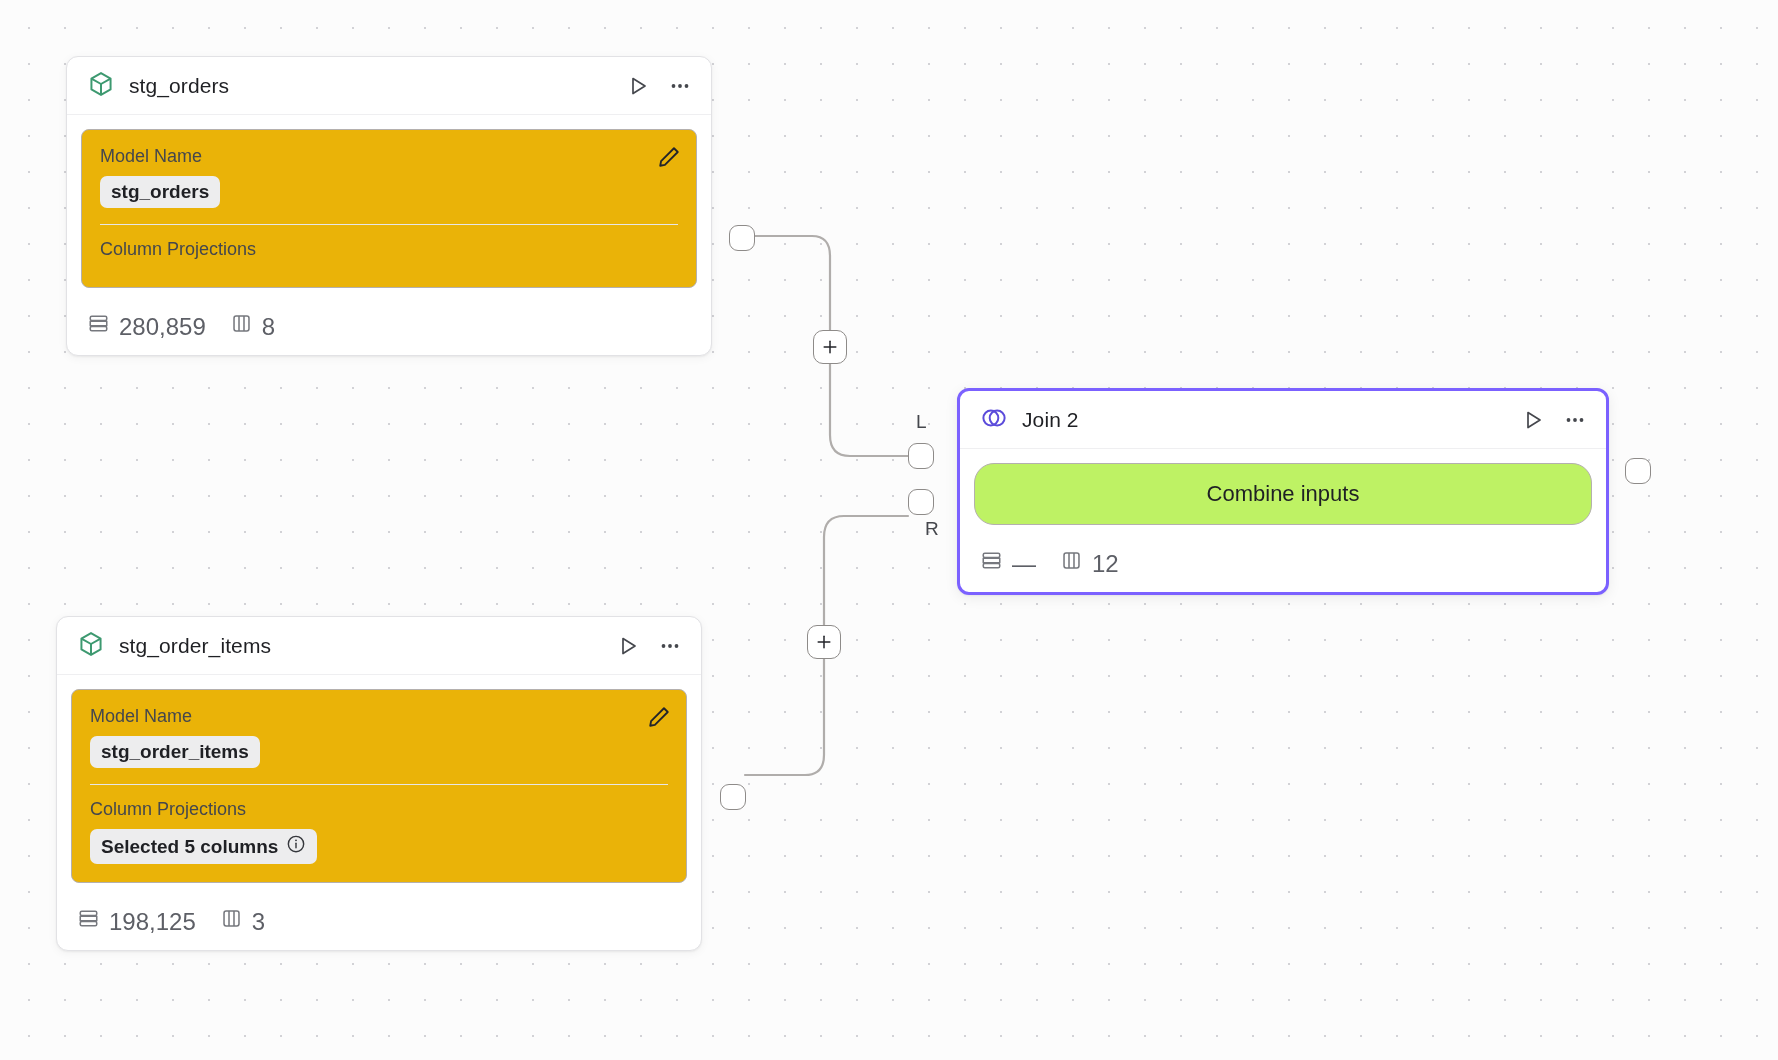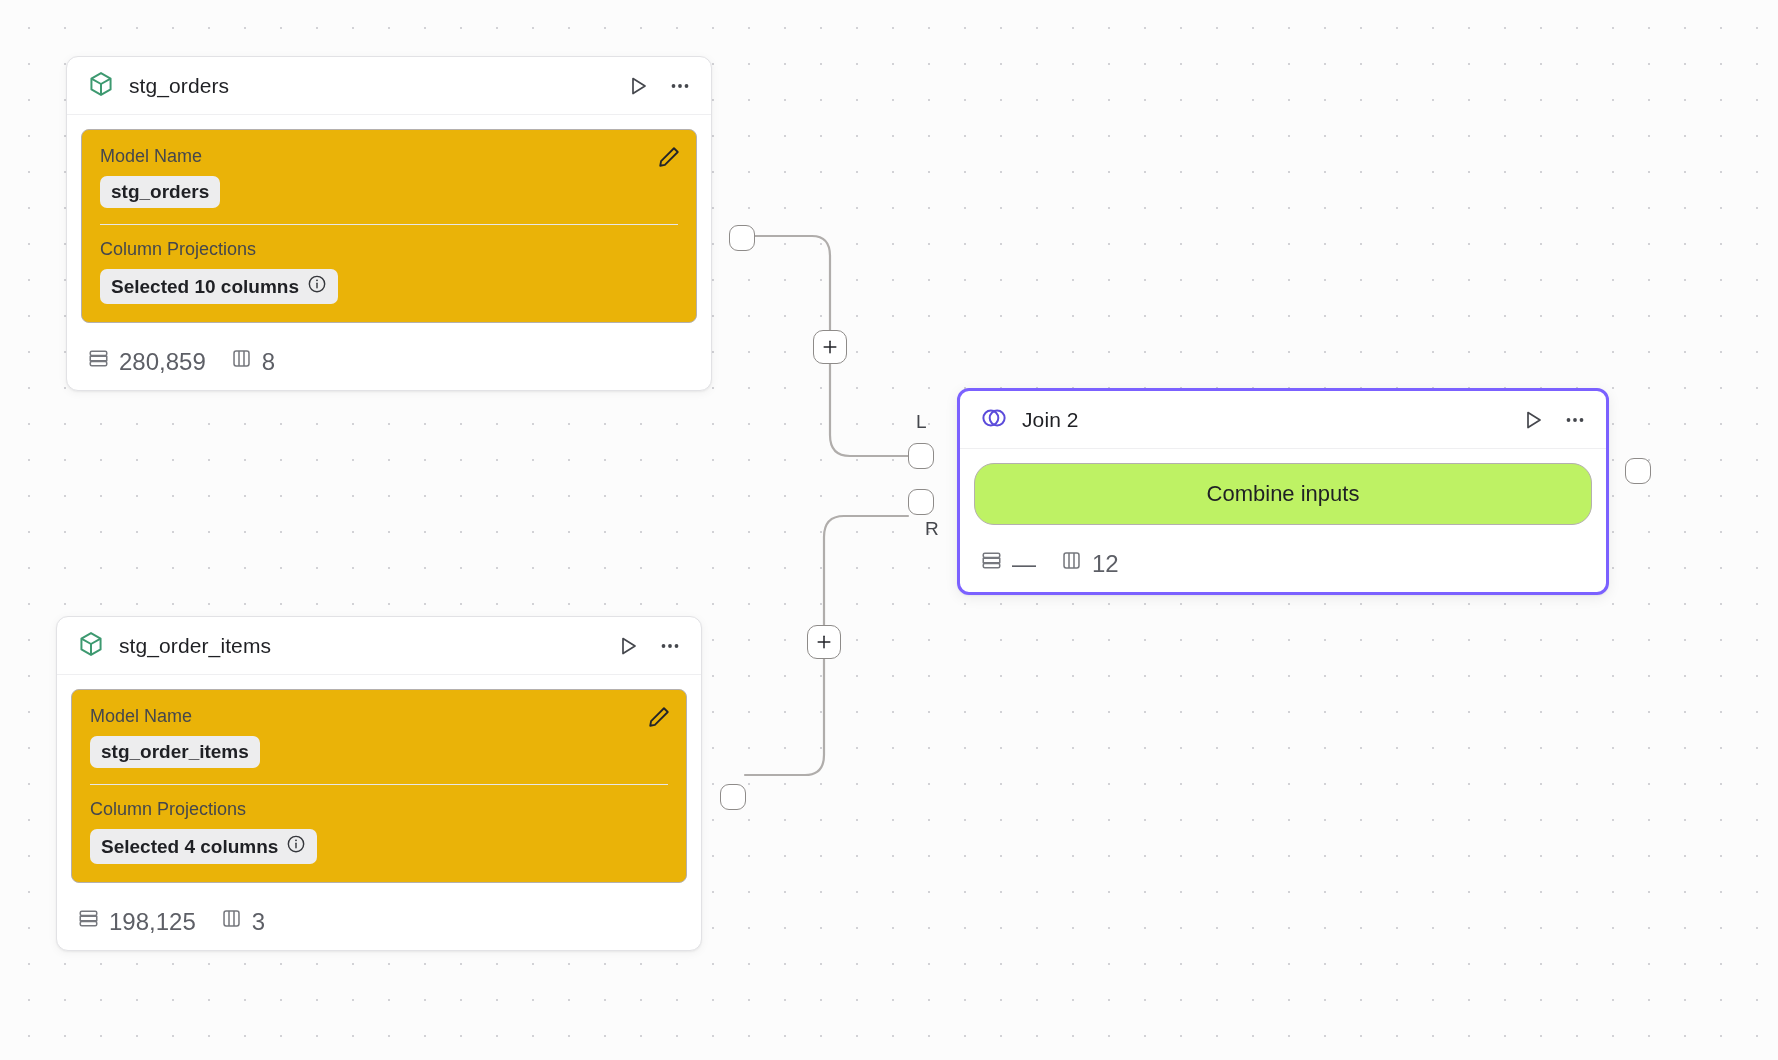--- a/index.html
+++ b/index.html
@@ -210,30 +210,20 @@
       <div class="inner-card">
         <span class="edit-icon">
           <svg width="26" height="26" viewBox="0 0 24 24" fill="none" stroke="#23242a" stroke-width="1.7" stroke-linejoin="round" stroke-linecap="round">
             <path d="M16.6 3.9 20.1 7.4 8.2 19.3 3.9 20.1 4.7 15.8 Z"></path>
           </svg>
         </span>
         <div class="field-label">Model Name</div>
         <span class="pill">stg_orders</span>
         <div class="divider"></div>
         <div class="field-label">Column Projections</div>
-        <span class="pill">
-          <span>Selected 10 columns</span>
-          <span>
-            <svg width="20" height="20" viewBox="0 0 24 24" fill="none" stroke="#35373c" stroke-width="1.7" stroke-linecap="round">
-              <circle cx="12" cy="12" r="9.2"></circle>
-              <path d="M12 11 12 16.5"></path>
-                <circle cx="12" cy="7.6" r="1.1" fill="#35373c" stroke="none"></circle>
-            </svg>
-          </span>
-        </span>
       </div>
     </div>
 
     <div class="node-footer">
       <span class="stat">
         <span>
           <svg width="23" height="23" viewBox="0 0 24 24" fill="none" stroke="#76787e" stroke-width="1.6" stroke-linejoin="round">
             <rect x="3.4" y="4.4" width="17.2" height="4.6" rx="1.6"></rect>
             <rect x="3.4" y="9.6" width="17.2" height="4.8"></rect>
             <rect x="3.4" y="15" width="17.2" height="4.6" rx="1.6"></rect>
@@ -287,21 +277,21 @@
         <span class="edit-icon">
           <svg width="26" height="26" viewBox="0 0 24 24" fill="none" stroke="#23242a" stroke-width="1.7" stroke-linejoin="round" stroke-linecap="round">
             <path d="M16.6 3.9 20.1 7.4 8.2 19.3 3.9 20.1 4.7 15.8 Z"></path>
           </svg>
         </span>
         <div class="field-label">Model Name</div>
         <span class="pill">stg_order_items</span>
         <div class="divider"></div>
         <div class="field-label">Column Projections</div>
         <span class="pill">
-          <span>Selected 4 columns</span>
+          <span>Selected 5 columns</span>
           <span>
             <svg width="20" height="20" viewBox="0 0 24 24" fill="none" stroke="#35373c" stroke-width="1.7" stroke-linecap="round">
               <circle cx="12" cy="12" r="9.2"></circle>
               <path d="M12 11 12 16.5"></path>
                 <circle cx="12" cy="7.6" r="1.1" fill="#35373c" stroke="none"></circle>
             </svg>
           </span>
         </span>
       </div>
     </div>

